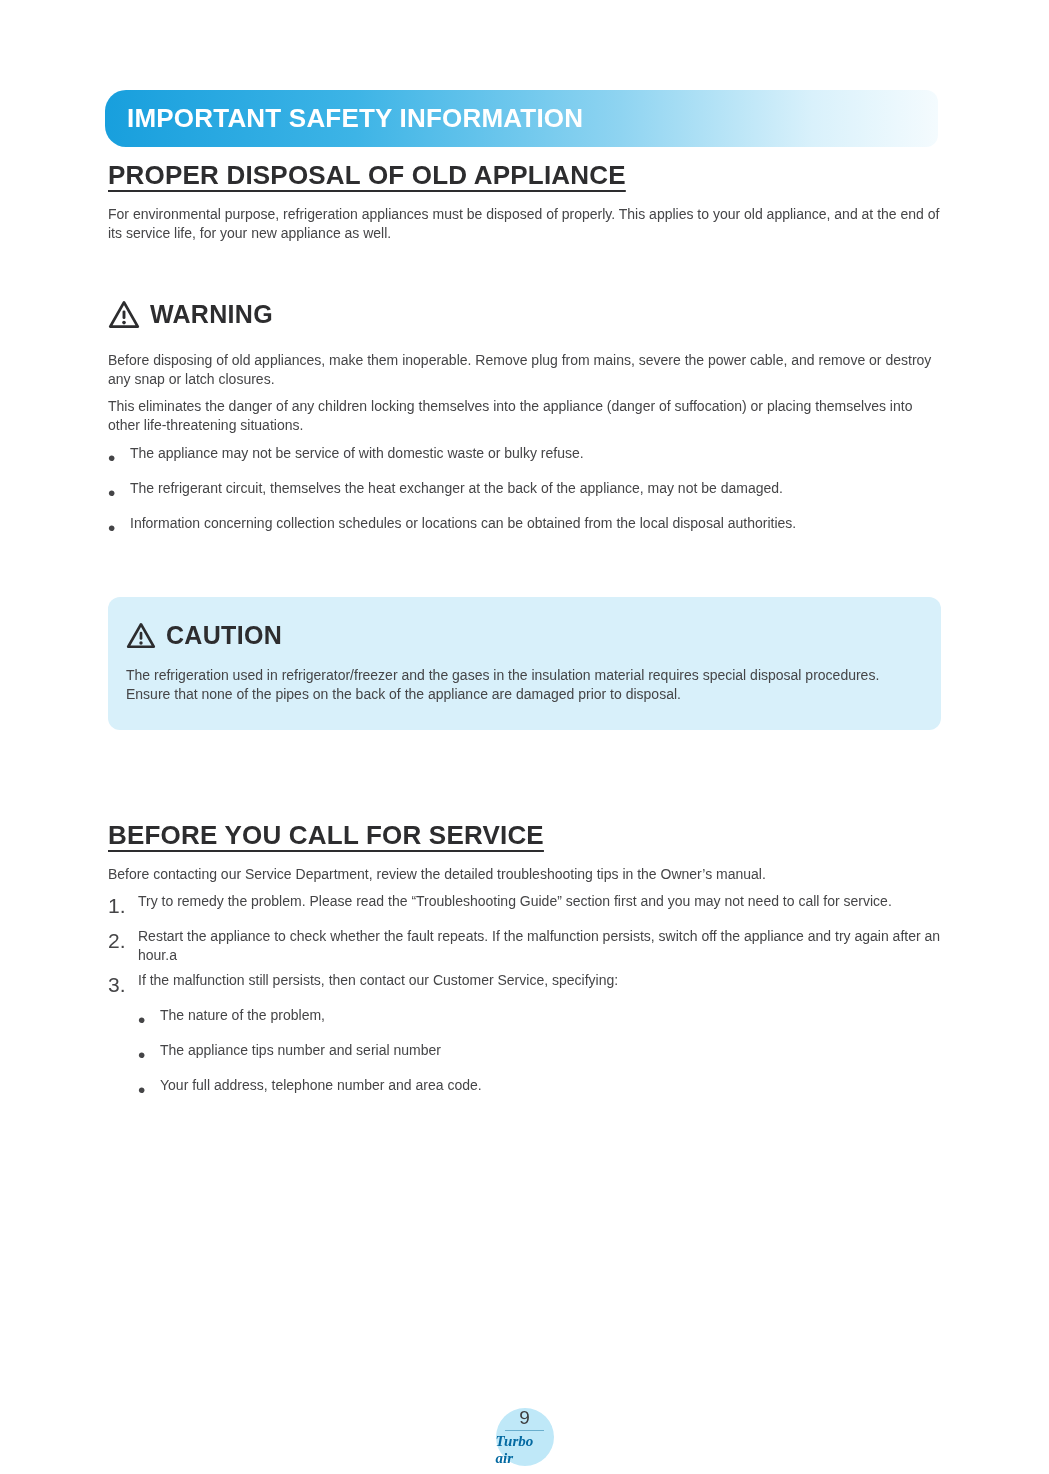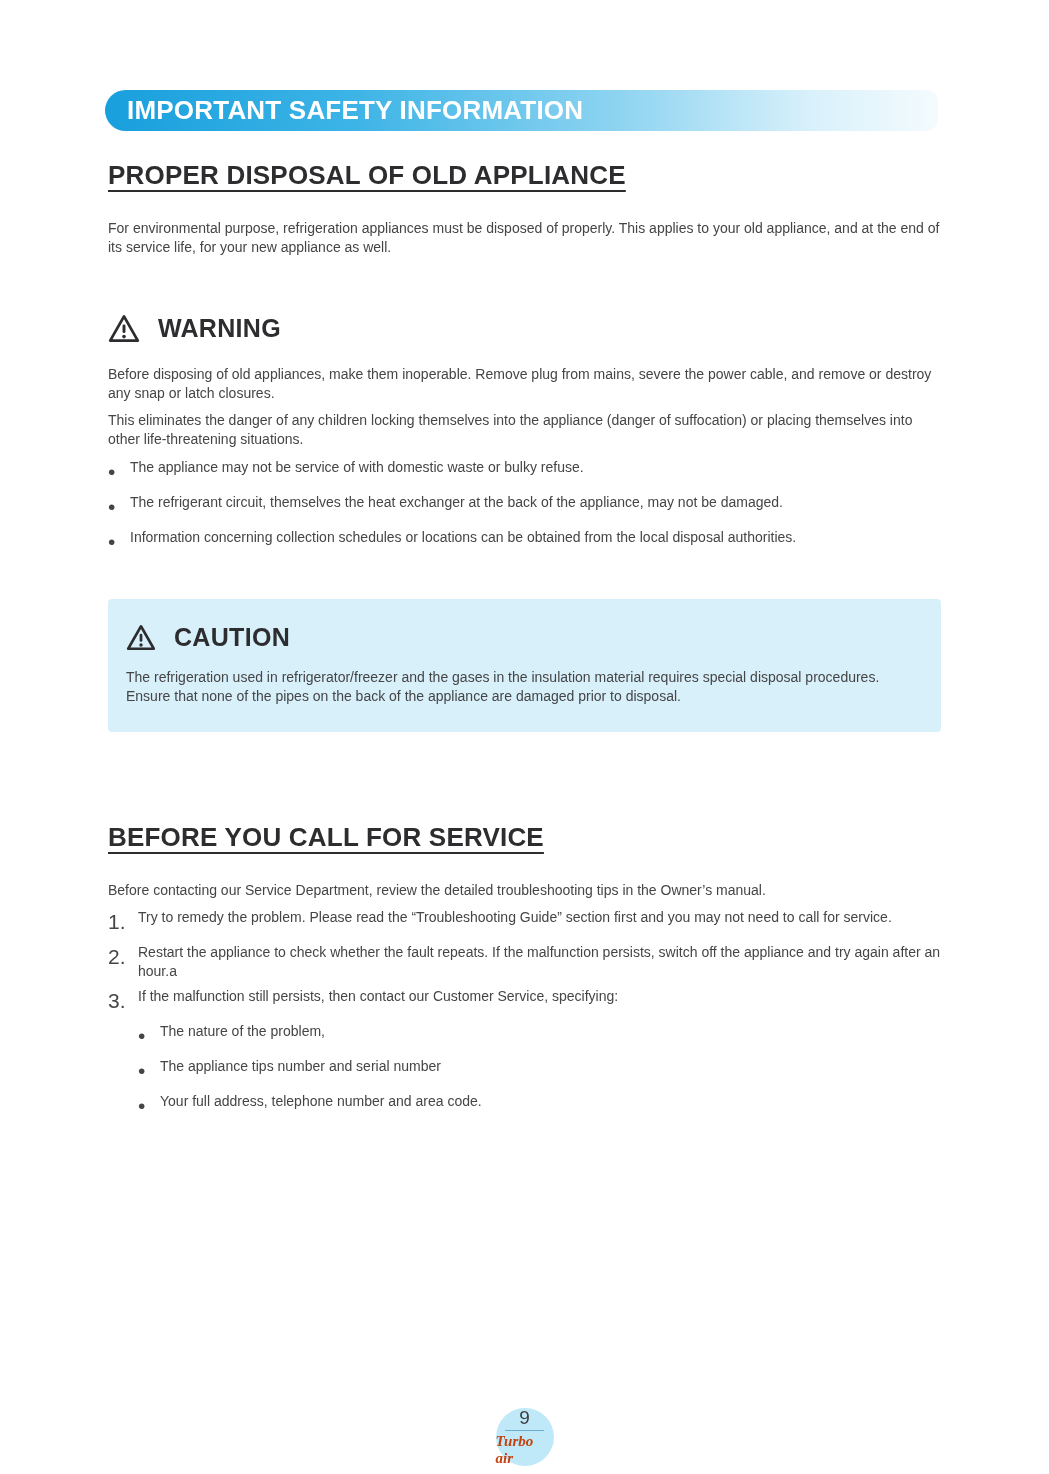--- a/index.html
+++ b/index.html
@@ -12,21 +12,21 @@
     height: 1474px;
     background: #ffffff;
     overflow: hidden;
   }
 
   .banner {
     position: absolute;
     left: 105px;
     top: 90px;
     width: 833px;
-    height: 41px;
+    height: 57px;
     border-radius: 21px 12px 12px 21px;
     background: linear-gradient(to right, #189fdd 0%, #3db4e6 30%, #8fd4f1 62%, #d9f1fb 85%, #f4fbfe 100%);
     display: flex;
     align-items: center;
     text-align: right;
   }
   .banner h1 {
     color: #ffffff;
     font-size: 26px;
     font-weight: bold;
@@ -42,34 +42,34 @@
   }
 
   .section-heading {
     font-size: 26px;
     font-weight: bold;
     color: #2d2d2f;
     letter-spacing: 0.2px;
     text-decoration: underline;
     text-decoration-thickness: 2px;
     text-underline-offset: 6px;
-    margin-bottom: 28px;
+    margin-bottom: 14px;
     display: inline-block;
   }
 
   .body-text {
     font-size: 14px;
     line-height: 1.33;
     color: #454547;
   }
 
   .alert-heading {
     display: flex;
     align-items: center;
-    gap: 18px;
+    gap: 10px;
     margin-bottom: 22px;
   }
   .alert-label {
     font-size: 25px;
     font-weight: bold;
     color: #2d2d2f;
     letter-spacing: 0.3px;
   }
   .warn-icon { display: inline-flex; }
 
@@ -85,23 +85,23 @@
     flex: 0 0 22px;
     font-size: 21px;
     line-height: 1.33;
     color: #454547;
   }
   ol.steps { list-style: none; }
   ol.steps .marker { flex: 0 0 30px; }
   ul.sub-bullets { padding-left: 30px; }
 
   .caution-box {
-    margin-top: 44px;
+    margin-top: 56px;
     background: #d8f0fa;
-    border-radius: 4px;
+    border-radius: 12px;
     padding: 24px 26px 26px 18px;
   }
   .caution-box .alert-heading { margin-bottom: 16px; }
   .caution-box .body-text { padding-left: 0; }
 
   .spacer-lg { height: 90px; }
   .spacer-md { height: 58px; }
 
   .footer {
     position: absolute;
@@ -126,21 +126,21 @@
     font-size: 19px;
     color: #3d3d3f;
     border-bottom: 1px solid #6aaecd;
     padding: 0 14px 1px 14px;
   }
   .brand-logo {
     font-family: "Liberation Serif", serif;
     font-style: italic;
     font-weight: bold;
     font-size: 15px;
-    color: #c2410c;
+    color: #0369a1;
     margin-top: 2px;
   }
 </style>
 </head>
 <body>
 
 <div class="page">
 
   <header class="banner">
     <h1>IMPORTANT SAFETY INFORMATION</h1>

